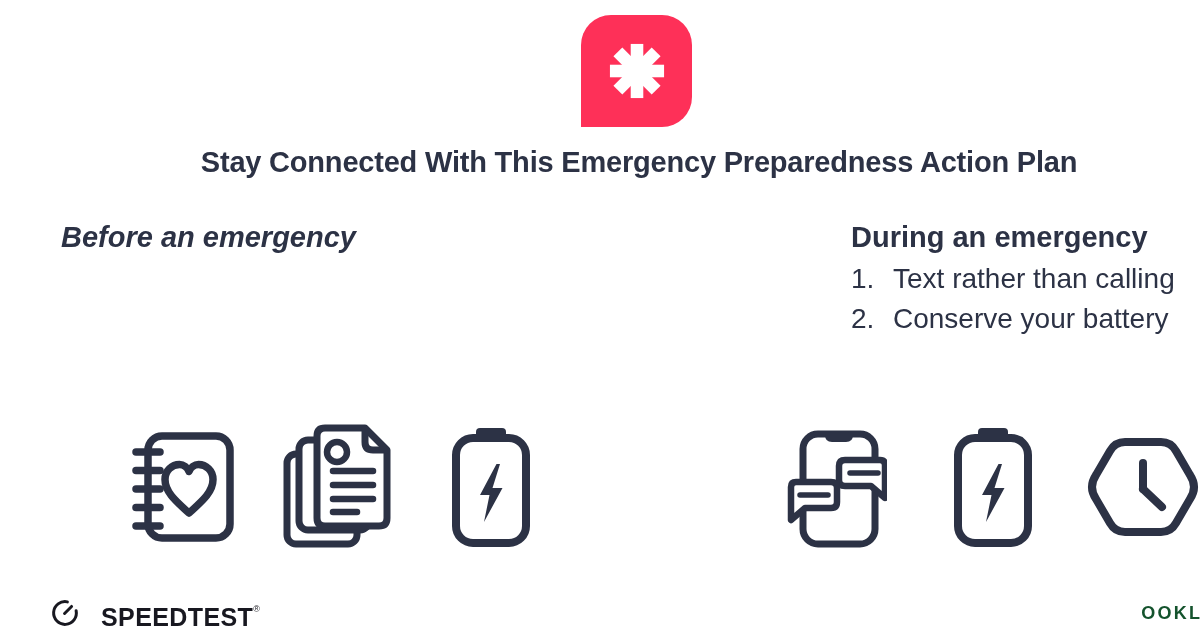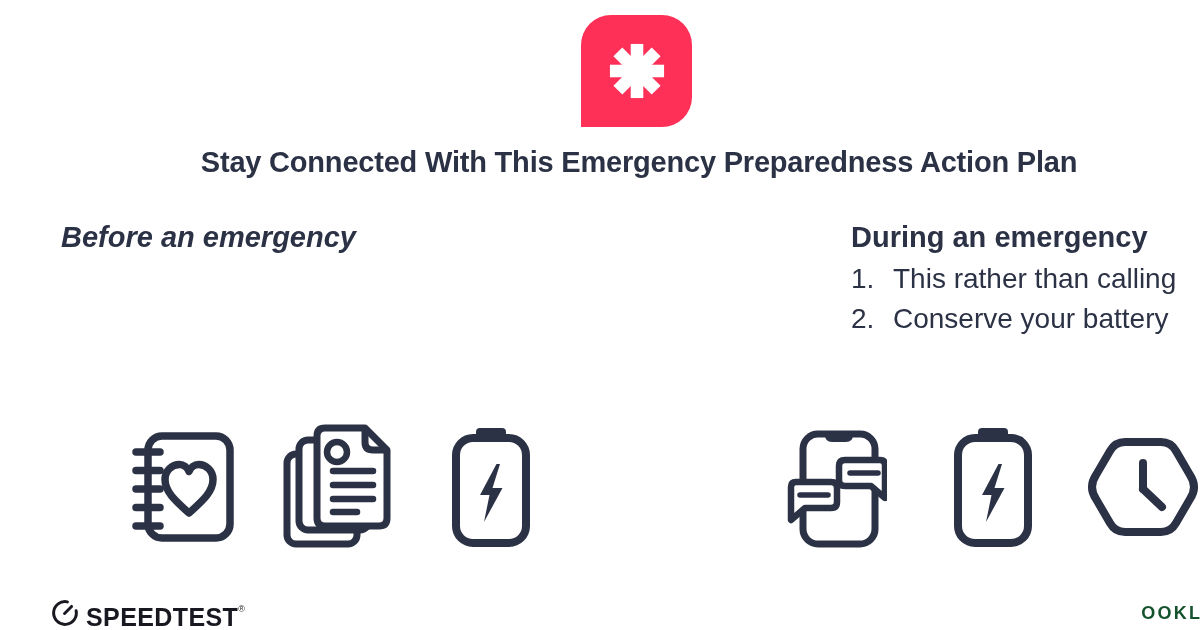--- a/index.html
+++ b/index.html
@@ -28,21 +28,21 @@
   .col ol{list-style:none;margin:5px 0 0 0;padding:0;font-size:28px;font-weight:400;color:#2c3245;}
   .col li{line-height:39.5px;white-space:nowrap;}
   .col .num{display:inline-block;width:42px;}
   
   .icon{position:absolute;}
   .s{fill:none;stroke:#2c3245;stroke-linecap:round;stroke-linejoin:round;}
   .fillink{fill:#2c3245;stroke:none;}
   .fillwhite{fill:#ffffff;}
   
   .speedtest{
-    position:absolute;left:12px;top:595px;display:flex;align-items:center;gap:7px;
+    position:absolute;left:12px;top:595px;display:flex;align-items:center;gap:22px;
     color:#181820;
   }
   .speedtest .word{font-size:25px;font-weight:700;letter-spacing:0.4px;line-height:28px;}
   .tmark{font-size:9px;vertical-align:14px;font-weight:400;}
   .ookla{
     position:absolute;right:15px;top:602px;font-size:18px;font-weight:700;
     letter-spacing:2.2px;color:#14532d;
   }
   .ookla .tmark{vertical-align:9px;letter-spacing:0;}
 </style>
@@ -64,21 +64,21 @@
 
   <h1 class="title">Stay Connected With This Emergency Preparedness Action Plan</h1>
 
   <section class="col col-left">
     <h2>Before an emergency</h2>
   </section>
 
   <section class="col col-right">
     <h2>During an emergency</h2>
     <ol>
-      <li><span class="num">1.</span><span>This rather than calling</span></li>
+      <li><span class="num">1.</span><span>Text rather than calling</span></li>
       <li><span class="num">2.</span><span>Conserve your battery</span></li>
     </ol>
   </section>
 
   <svg class="icon" style="left:92px;top:431px;" width="104" height="112" viewBox="0 0 104 112">
     <rect class="s" stroke-width="7.5" x="17" y="5" width="82" height="102" rx="14"></rect>
     <g class="s" stroke-width="7.5">
       <line x1="5" y1="21" x2="29" y2="21"></line>
       <line x1="5" y1="39.5" x2="29" y2="39.5"></line>
       <line x1="5" y1="58" x2="29" y2="58"></line>

